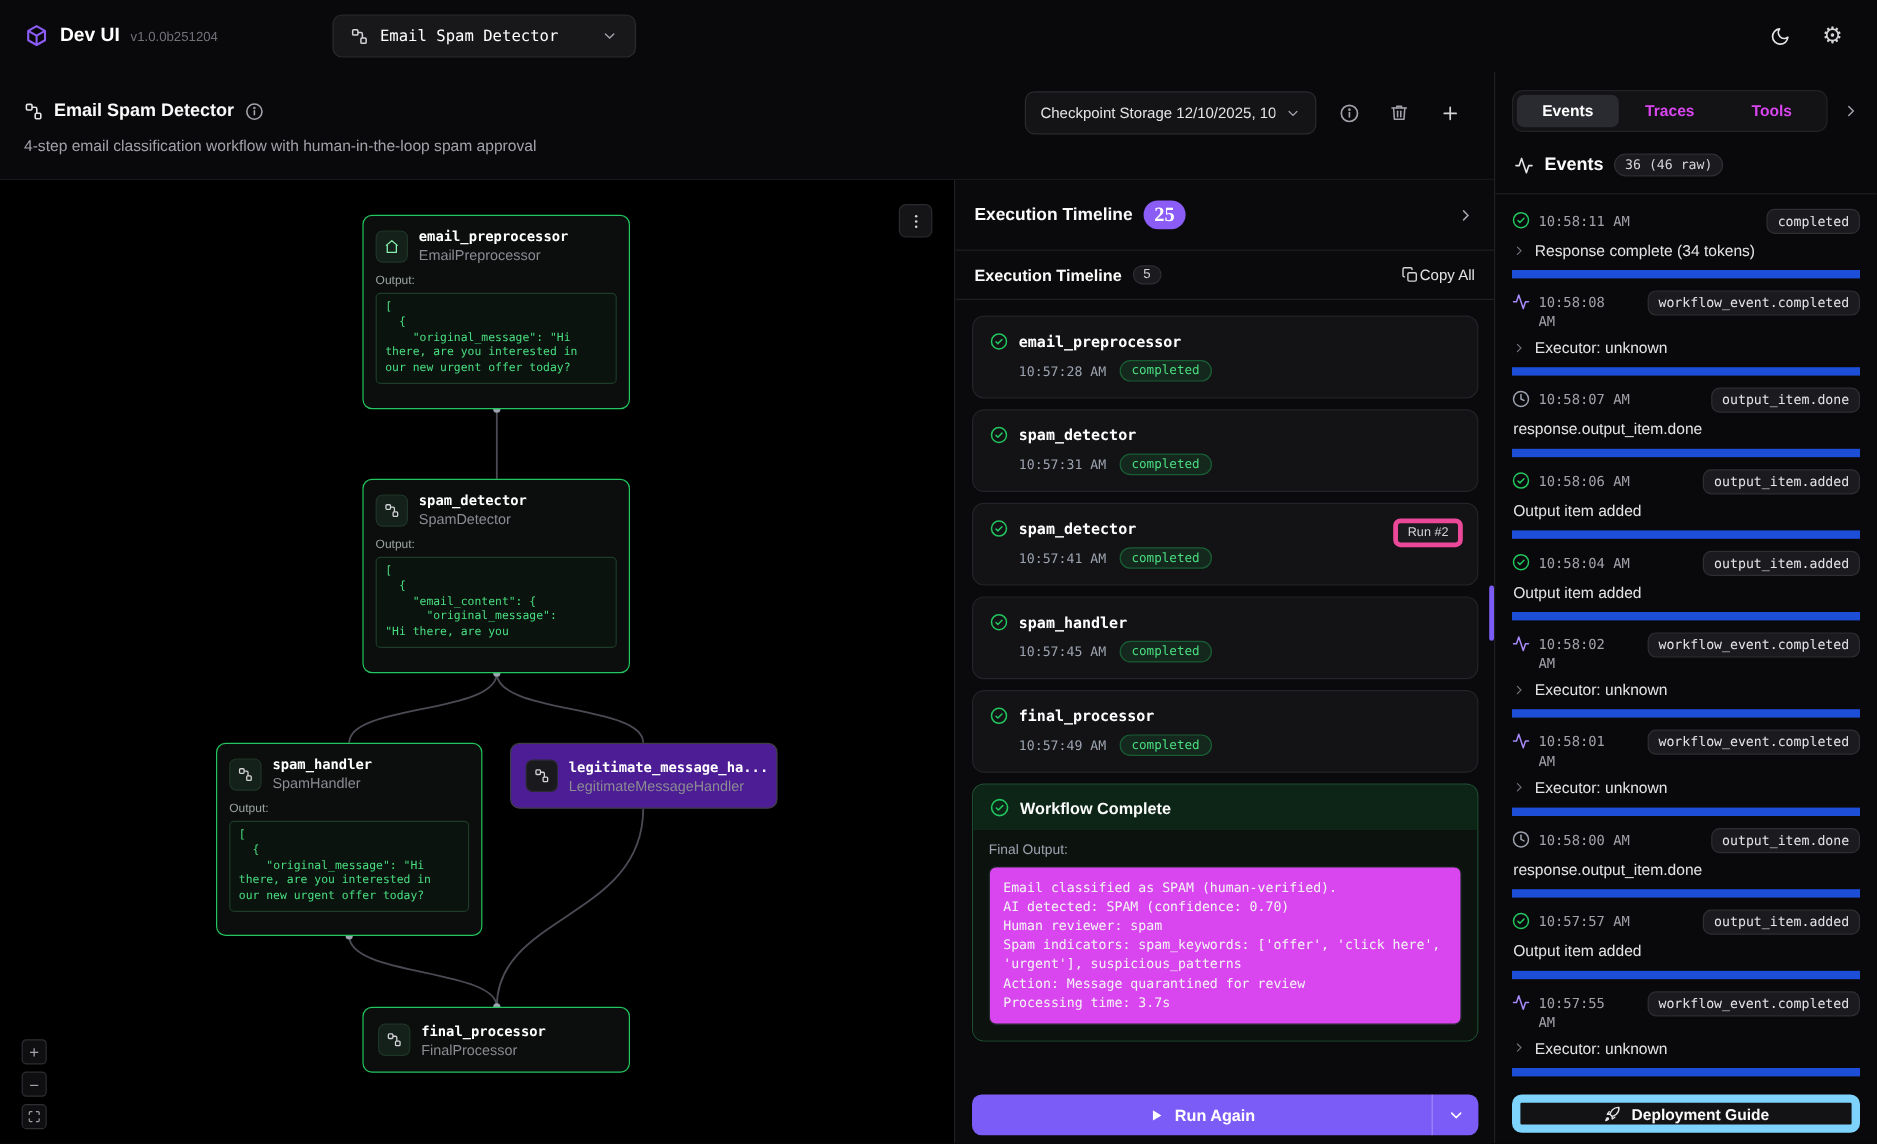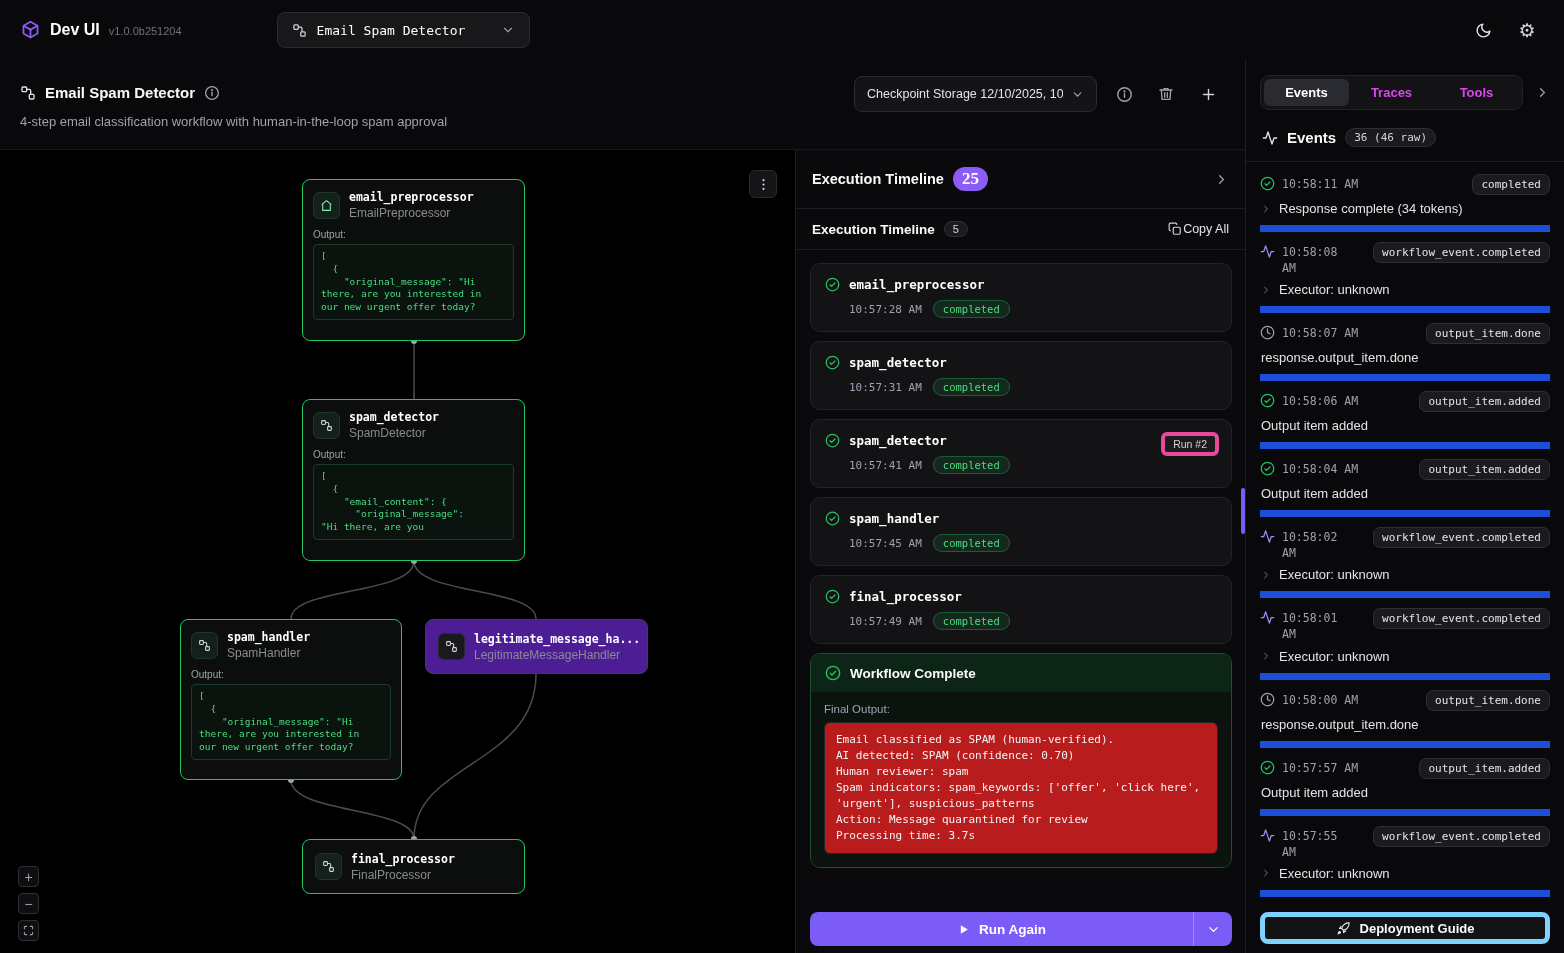--- a/index.html
+++ b/index.html
@@ -81,21 +81,21 @@
   .tcard-bottom { display: flex; align-items: center; gap: 11px; margin: 8px 0 0 24px; }
   .tcard-time { font-family: "DejaVu Sans Mono", "Liberation Mono", monospace; font-size: 11px; color: #9ca3af; }
   .badge-completed { background: rgba(34,197,94,0.12); border: 1px solid rgba(34,197,94,0.35); color: #4ade80; font-size: 10.5px; font-family: "DejaVu Sans Mono", "Liberation Mono", monospace; padding: 2px 9px; border-radius: 999px; }
   .run-badge { position: absolute; top: 12px; right: 12px; background: #1b1b1f; border: 4px solid #ec4899; border-radius: 6px; font-size: 10.5px; padding: 2px 8px; color: #d4d4d8; }
   .wc-card { border: 1px solid #1f4e31; border-radius: 10px; overflow: hidden; }
   .wc-head { display: flex; align-items: center; gap: 9px; padding: 11px 14px; background: #0c2517; }
   .wc-title { font-size: 13.5px; font-weight: 700; }
   .wc-body { background: #0c130f; padding: 11px 13px 13px; }
   .wc-label { font-size: 11.5px; color: #9ca3af; margin-bottom: 7px; }
   .wc-code {
-    background: #b91c1c; border: 1px solid #23282c; border-radius: 6px; padding: 9px 11px;
+    background: #d946ef; border: 1px solid #23282c; border-radius: 6px; padding: 9px 11px;
     font-family: "DejaVu Sans Mono", "Liberation Mono", monospace; font-size: 11px; line-height: 1.45;
     color: #f4f4f5; white-space: pre-wrap; word-break: break-all;
   }
   .tl-scroll-thumb { position: absolute; right: 0; top: 338px; width: 4px; height: 46px; background: #7c5cf6; border-radius: 2px; }
   .tl-footer { padding: 6px 13px 7px 14px; }
   .run-again { height: 34px; width: 100%; background: #7c5cf6; border: none; border-radius: 8px; display: flex; align-items: stretch; color: #fff; cursor: pointer; padding: 0; }
   .run-main { flex: 1; display: flex; align-items: center; justify-content: center; gap: 9px; font-size: 13.5px; font-weight: 700; color: #fff; }
   .run-split { width: 1px; background: rgba(255,255,255,0.28); }
   .run-chev { width: 38px; display: flex; align-items: center; justify-content: center; }
 
@@ -116,21 +116,21 @@
   .event-item.tight .event-time { width: 62px; }
   .event-badge {
     margin-left: auto; flex: 0 0 auto;
     background: #1b1b1f; border: 1px solid #2e2e33; border-radius: 7px;
     font-family: "DejaVu Sans Mono", "Liberation Mono", monospace; font-size: 11px; color: #e4e4e7;
     padding: 3px 8px; white-space: nowrap;
   }
   .event-detail { margin-top: 6px; font-size: 13px; color: #e4e4e7; display: flex; align-items: center; gap: 7px; }
   .event-detail.indent { margin-left: 1px; }
   .ev-footer { padding: 8px 14px 9px; }
-  .deploy-btn { width: 100%; height: 32px; border: 5px solid #7dd3fc; background: #131316; border-radius: 8px; display: flex; align-items: center; justify-content: center; gap: 9px; font-size: 13px; font-weight: 700; color: #fafafa; cursor: pointer; font-family: inherit; }
+  .deploy-btn { width: 100%; height: 32px; border: 7px solid #7dd3fc; background: #131316; border-radius: 8px; display: flex; align-items: center; justify-content: center; gap: 9px; font-size: 13px; font-weight: 700; color: #fafafa; cursor: pointer; font-family: inherit; }
 </style>
 </head>
 <body>
 
 <div class="topbar">
   <span>
     <svg viewBox="0 0 24 24" width="21" height="21" fill="none" stroke="#8b5cf6" stroke-width="2" stroke-linejoin="round">
         <path d="M12 2l8 4.5v9L12 20l-8-4.5v-9z"></path>
         <path d="M4 6.5l8 4.5 8-4.5"></path>
         <path d="M12 11v9"></path>

